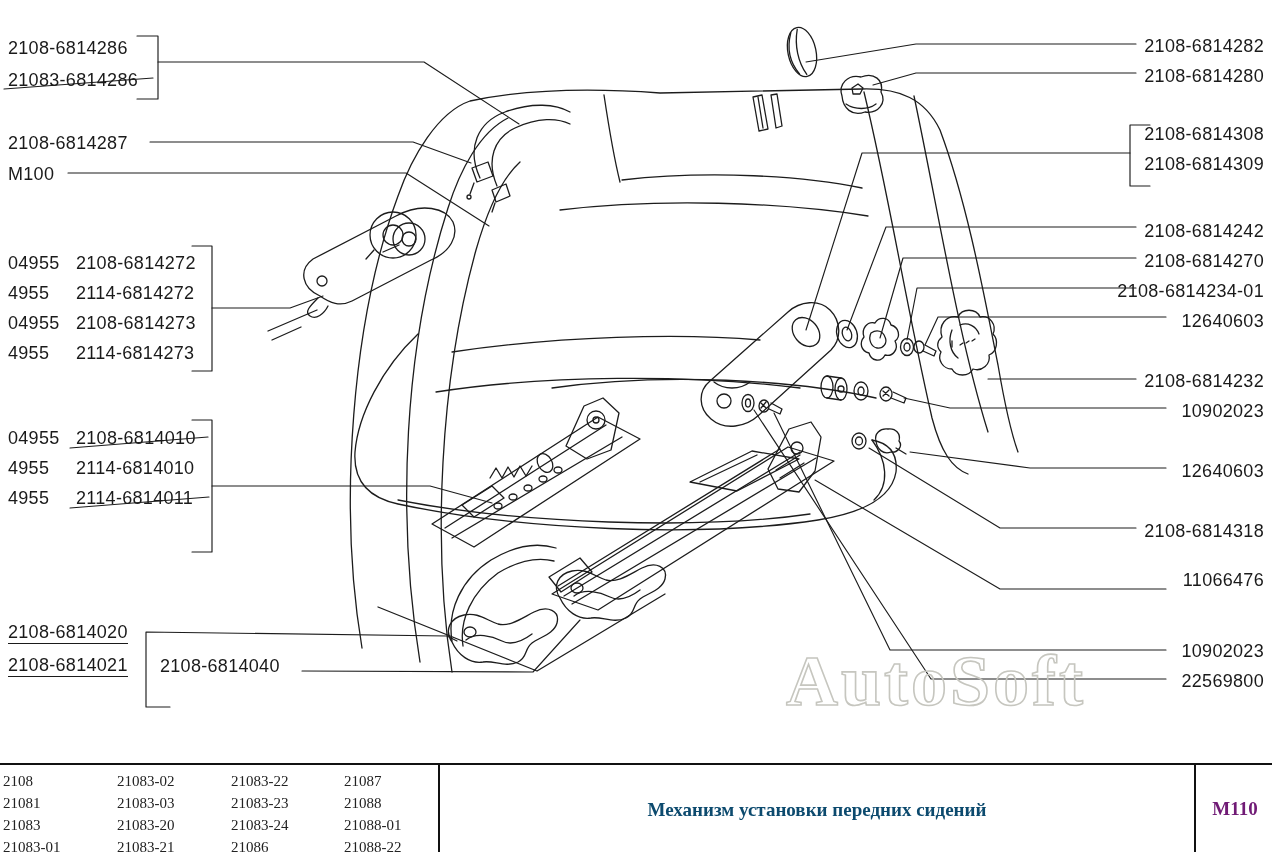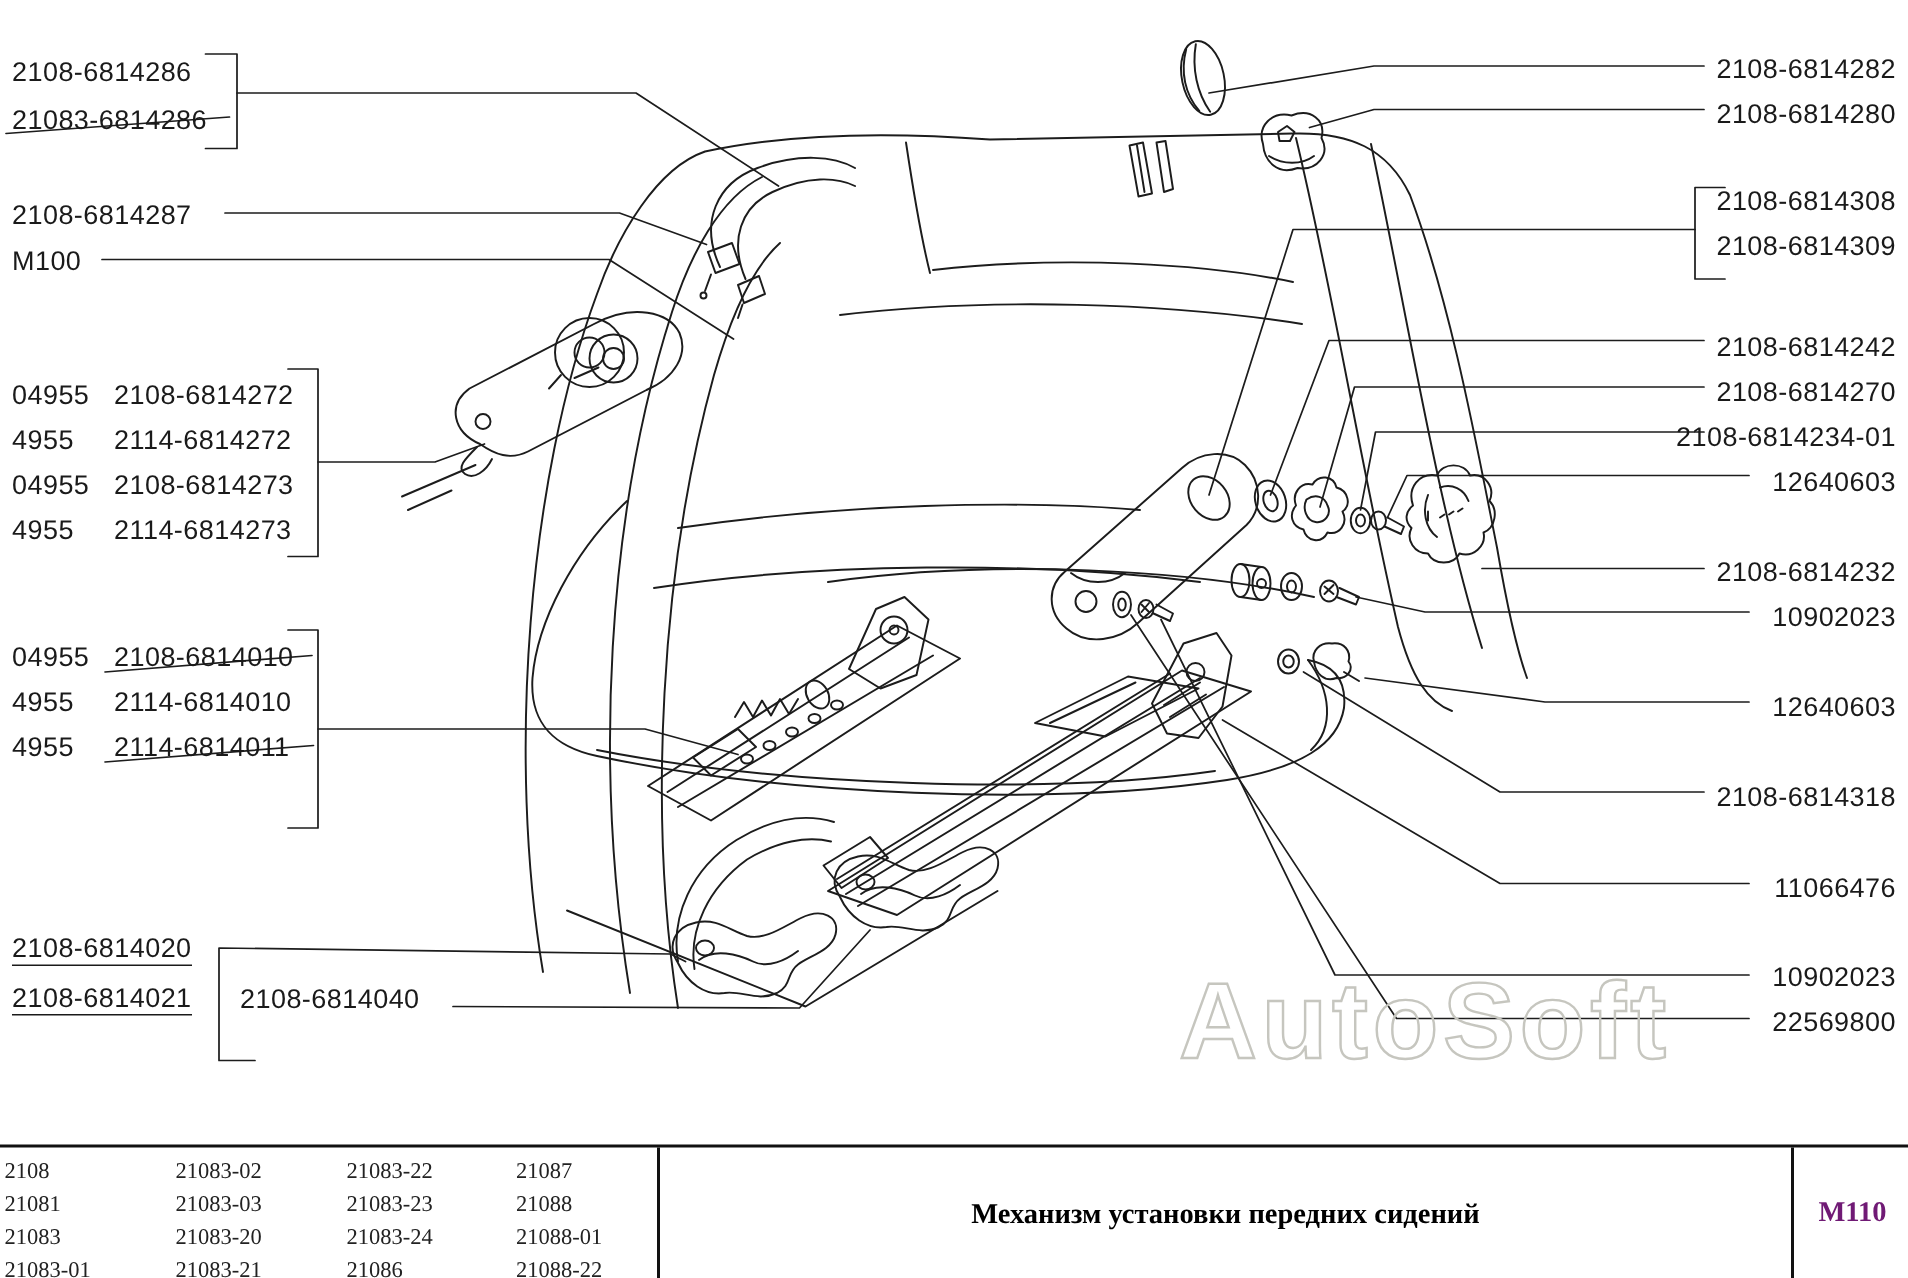--- a/index.html
+++ b/index.html
@@ -13,34 +13,34 @@
     color:#1a1a1a;line-height:20px;
   }
   .lbl.right{right:8px;text-align:right;}
   .underl{border-bottom:1.6px solid #1a1a1a;padding-bottom:1px;}
   .grp{position:absolute;left:8px;}
   .grp .row{height:30px;font-size:18px;letter-spacing:0.3px;white-space:nowrap;}
   .grp .pfx{display:inline-block;width:68px;}
   .watermark{
     position:absolute;left:786px;top:640px;font-size:72px;font-weight:bold;
     letter-spacing:3px;color:transparent;-webkit-text-stroke:1.6px #c6c6bf;
-    font-family:Liberation Sans, sans-serif;user-select:none;
+    font-family:Liberation Serif, serif;user-select:none;
   }
   .footer{
     position:absolute;left:0;top:763px;width:1272px;height:89px;
     border-top:2px solid #111;font-family:"Liberation Serif",serif;
   }
   .models{position:absolute;left:0;top:0;width:438px;height:89px;}
   .mcol{position:absolute;top:5px;font-size:15px;line-height:22px;color:#222;}
   .mcol div{height:22px;}
   .titlecell{
     position:absolute;left:438px;top:0;width:754px;height:89px;
     border-left:2px solid #111;display:flex;align-items:center;justify-content:center;
   }
-  .titlecell .t{font-size:19px;font-weight:bold;color:#000000;}
+  .titlecell .t{font-size:19px;font-weight:bold;color:#0c4a6e;}
   .sheetcell{
     position:absolute;left:1194px;top:0;width:78px;height:87px;
     border-left:2px solid #111;border-bottom:2px solid #111;
     display:flex;align-items:center;justify-content:center;
   }
   .sheetcell .t{font-size:19px;font-weight:bold;color:#701a75;}
 </style>
 </head>
 <body>
 
@@ -284,21 +284,21 @@
   <div class="lbl right" style="top:124px">2108-6814308</div>
   <div class="lbl right" style="top:154px">2108-6814309</div>
   <div class="lbl right" style="top:221px">2108-6814242</div>
   <div class="lbl right" style="top:251px">2108-6814270</div>
   <div class="lbl right" style="top:281px">2108-6814234-01</div>
   <div class="lbl right" style="top:311px">12640603</div>
   <div class="lbl right" style="top:371px">2108-6814232</div>
   <div class="lbl right" style="top:401px">10902023</div>
   <div class="lbl right" style="top:461px">12640603</div>
   <div class="lbl right" style="top:521px">2108-6814318</div>
-  <div class="lbl right" style="top:582px">11066476</div>
+  <div class="lbl right" style="top:570px">11066476</div>
   <div class="lbl right" style="top:641px">10902023</div>
   <div class="lbl right" style="top:671px">22569800</div>
 
   <div class="watermark">AutoSoft</div>
 
   <div class="footer">
     <div class="models">
       <div class="mcol" style="left:3px">
         <div>2108</div>
         <div>21081</div>

